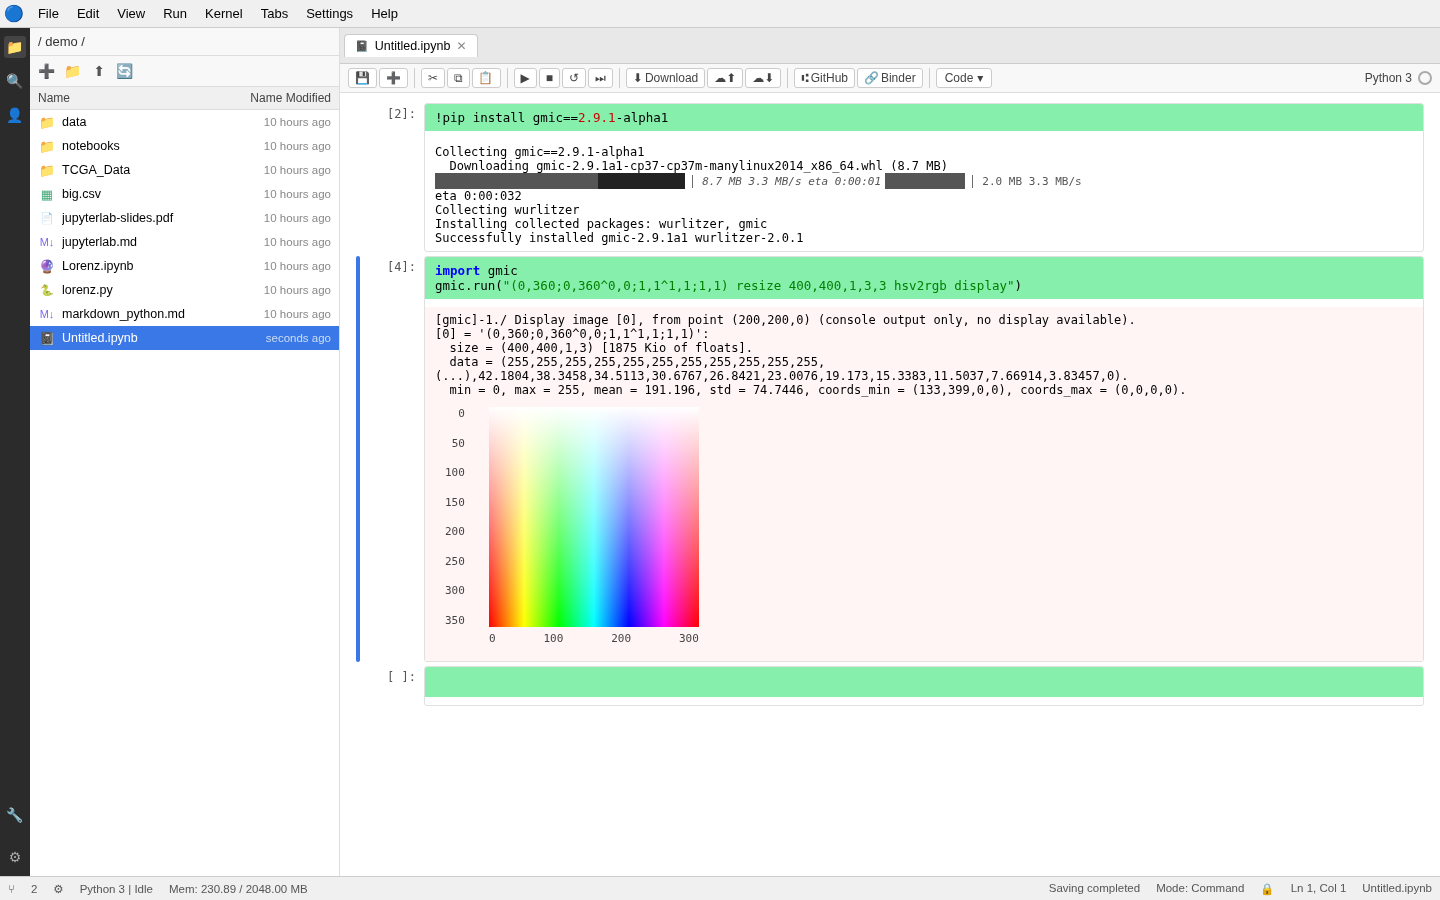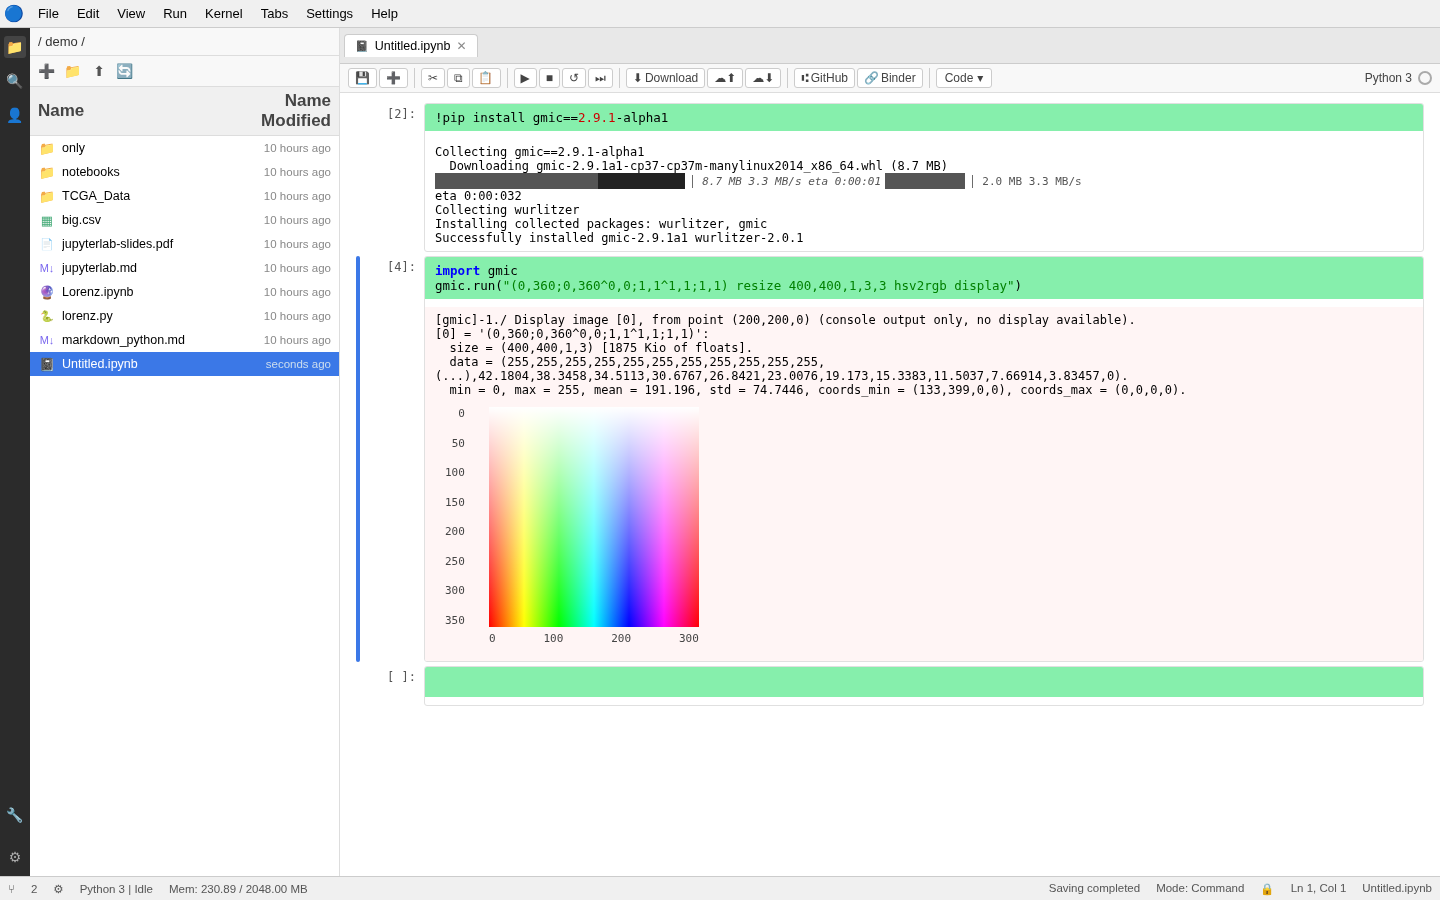--- a/index.html
+++ b/index.html
@@ -16,21 +16,21 @@
     #icon-sidebar { width: 30px; background: #2b2b2b; display: flex; flex-direction: column; align-items: center; padding-top: 8px; gap: 12px; }
     #icon-sidebar .sidebar-icon { width: 22px; height: 22px; display: flex; align-items: center; justify-content: center; color: #aaa; cursor: pointer; border-radius: 3px; font-size: 14px; }
     #icon-sidebar .sidebar-icon:hover, #icon-sidebar .sidebar-icon.active { color: #fff; background: #444; }
 
     
     #file-browser { width: 310px; background: #fff; border-right: 1px solid #ddd; display: flex; flex-direction: column; overflow: hidden; }
     #file-browser-header { display: flex; align-items: center; padding: 6px 8px; background: #f8f8f8; border-bottom: 1px solid #ddd; gap: 6px; }
     #file-browser-header .path { font-size: 13px; color: #333; }
     #file-browser-toolbar { display: flex; align-items: center; padding: 4px 6px; background: #f8f8f8; border-bottom: 1px solid #ddd; gap: 4px; }
     #file-browser-toolbar .tb-icon { width: 22px; height: 22px; display: flex; align-items: center; justify-content: center; cursor: pointer; border-radius: 3px; color: #555; font-size: 14px; }
-    #file-browser-col-headers { display: flex; align-items: center; padding: 4px 8px; background: #f0f0f0; border-bottom: 1px solid #ddd; font-size: 17px; font-weight: 700; color: #444; }
+    #file-browser-col-headers { display: flex; align-items: center; padding: 4px 8px; background: #f0f0f0; border-bottom: 1px solid #ddd; font-size: 12px; font-weight: 400; color: #444; }
     #file-browser-col-headers .col-name { flex: 1; }
     #file-browser-col-headers .col-modified { width: 100px; text-align: right; }
     #file-list { overflow-y: auto; flex: 1; }
     .file-item { display: flex; align-items: center; padding: 3px 8px; cursor: pointer; font-size: 12.5px; }
     .file-item.active { background: #3b78e7; color: #fff; }
     .file-item .file-icon { width: 18px; height: 18px; margin-right: 6px; flex-shrink: 0; display: flex; align-items: center; justify-content: center; font-size: 13px; }
     .file-item .file-name { flex: 1; overflow: hidden; text-overflow: ellipsis; white-space: nowrap; }
     .file-item .file-modified { width: 100px; text-align: right; font-size: 11.5px; color: #888; }
     .file-item.active .file-modified { color: #cde; }
 
@@ -117,21 +117,21 @@
       <div class="tb-icon" title="Upload">⬆</div>
       <div class="tb-icon" title="Refresh">🔄</div>
     </div>
     <div id="file-browser-col-headers">
       <span class="col-name">Name</span>
       <span class="col-modified">Name Modified</span>
     </div>
     <div id="file-list">
       <div class="file-item">
         <span class="file-icon">📁</span>
-        <span class="file-name">only</span>
+        <span class="file-name">data</span>
         <span class="file-modified">10 hours ago</span>
       </div>
       <div class="file-item">
         <span class="file-icon">📁</span>
         <span class="file-name">notebooks</span>
         <span class="file-modified">10 hours ago</span>
       </div>
       <div class="file-item">
         <span class="file-icon">📁</span>
         <span class="file-name">TCGA_Data</span>

